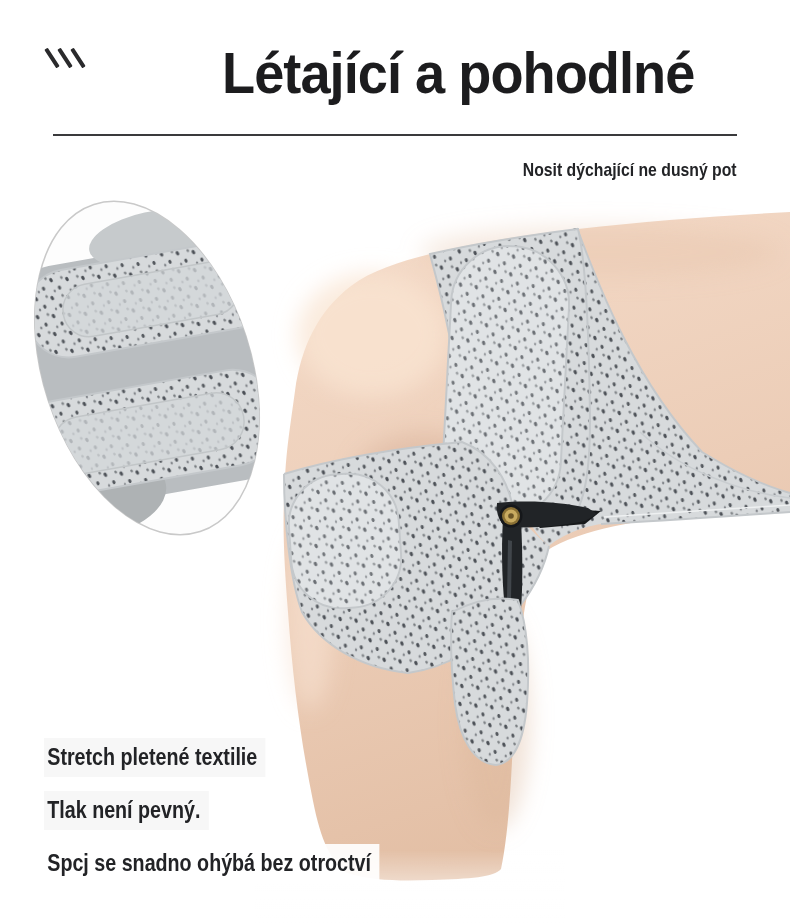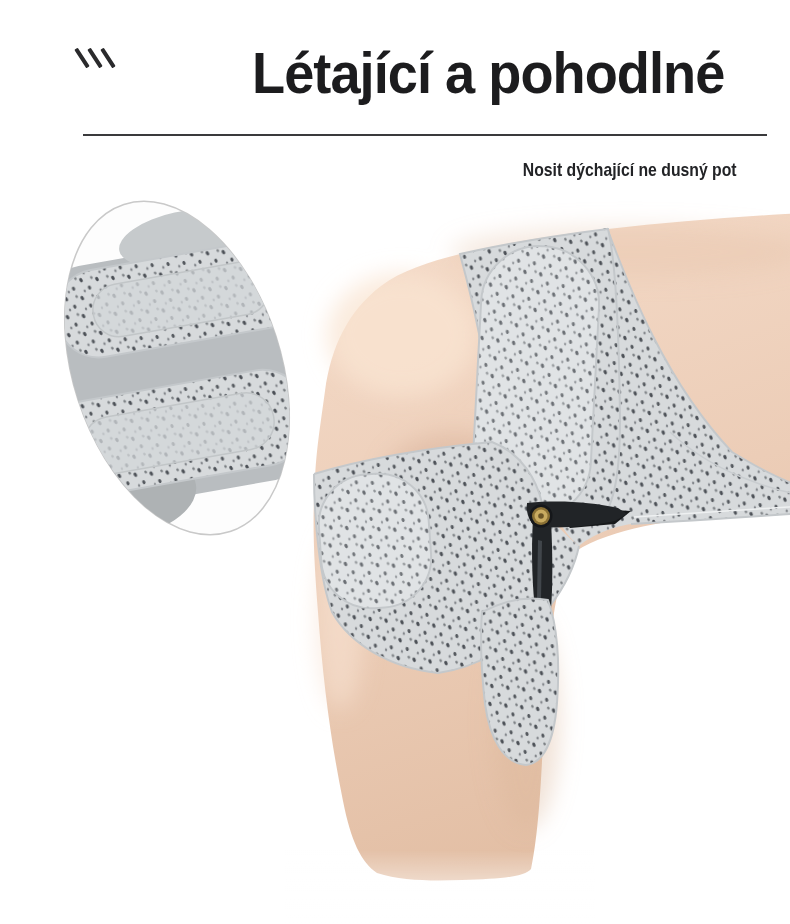--- a/index.html
+++ b/index.html
@@ -5,21 +5,21 @@
   :root{
     --title-text:#1c1c1e; --body-text:#222326; --divider:#3a3a3c;
     --skin-light:#f5dcca; --skin-mid:#eccdb7; --skin-deep:#e3bfa5; --skin-shadow:#d8b097;
     --fabric-light:#e0e3e5; --fabric-base:#d7dadc; --fabric-dark:#b9bdc0; --fabric-hem:#c4c8cb;
     --perforation-dot:#3d4248; --hinge-black:#212427; --rivet-brass:#c9ab60; --rivet-brass-dark:#8a7034;
     --ellipse-stroke:#c9c9c9; --feature-box-bg:#f7f7f7;
   }
   html,body{margin:0;padding:0;}
   body{width:790px;height:924px;background:#ffffff;position:relative;overflow:hidden;
        font-family:"Liberation Sans", sans-serif;}
-  .canvas{position:absolute;inset:0;margin-left:30px;}
+  .canvas{position:absolute;inset:0;}
   svg.photo{position:absolute;left:0;top:0;}
   .dot{fill:var(--perforation-dot);}
   .fab{fill:var(--fabric-base);}
   .fabL{fill:var(--fabric-light);}
   .fabD{fill:var(--fabric-dark);}
   .hem{fill:none;stroke:var(--fabric-hem);stroke-width:2;}
   .hemLight{fill:none;stroke:#eef0f1;stroke-width:1.5;}
   .hinge{fill:var(--hinge-black);}
   .s-skin1{stop-color:var(--skin-light);}
   .s-skin2{stop-color:var(--skin-mid);}
@@ -200,14 +200,19 @@
       <i></i>
       <i></i>
   </div>
 
   <h1 class="title">Létající a pohodlné</h1>
 
   <div class="rule"></div>
 
   <div class="subtitle">Nosit dýchající ne dusný pot</div>
 
+  <div class="features">
+    <div class="feature">Stretch pletené textilie</div>
+    <div class="feature">Tlak není pevný.</div>
+    <div class="feature">Spcj se snadno ohýbá bez otroctví</div>
+  </div>
 
 </div>
 
 </body></html>

